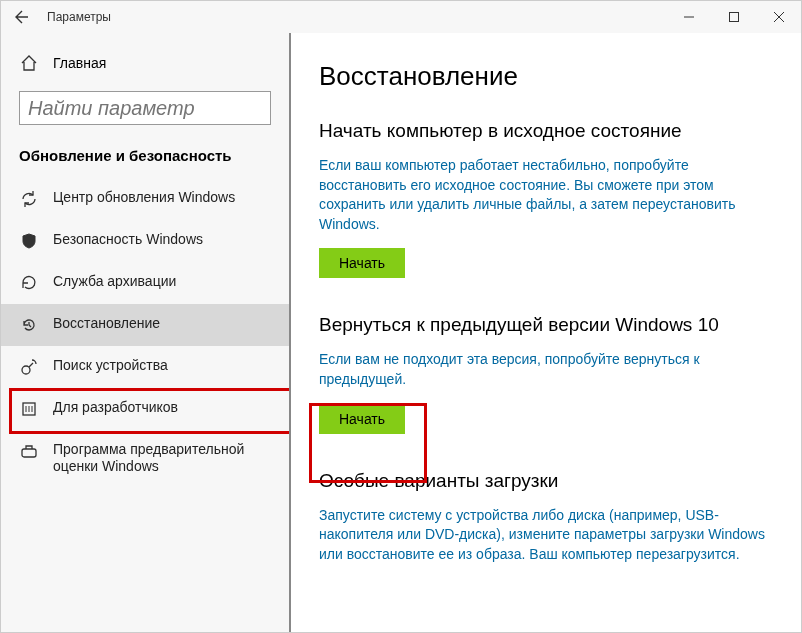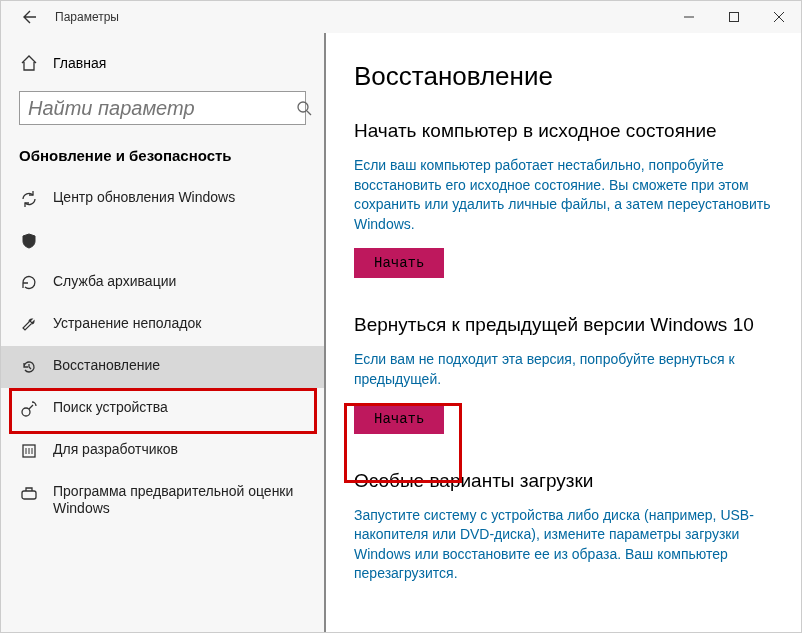--- a/index.html
+++ b/index.html
@@ -11,21 +11,20 @@
       width: 802px;
       height: 633px;
       overflow: hidden;
       border: 1px solid #ccc;
     }
     .titlebar {
       height: 32px;
       display: flex;
       align-items: center;
       background: #f7f7f7;
-      padding-left: 8px;
     }
     .back-btn {
       width: 42px;
       height: 32px;
       display: flex;
       align-items: center;
       justify-content: center;
       cursor: pointer;
     }
     .title-text {
@@ -43,21 +42,21 @@
       display: flex;
       align-items: center;
       justify-content: center;
       cursor: pointer;
     }
     .content {
       display: flex;
       height: calc(100% - 32px);
     }
     .sidebar {
-      width: 325px;
+      width: 290px;
       background: #f7f7f7;
       padding-top: 10px;
       border-right: 2px solid #888;
       overflow: hidden;
     }
     .home-row {
       display: flex;
       align-items: center;
       padding: 10px 18px;
       cursor: pointer;
@@ -128,26 +127,26 @@
       font-weight: 400;
       margin-bottom: 14px;
     }
     .section-desc {
       font-size: 14px;
       color: #0369a1;
       line-height: 1.4;
       margin-bottom: 14px;
     }
     .action-btn {
-      background: #be185d;
+      background: #84cc16;
       border: none;
       padding: 7px 20px;
       font-size: 14px;
       cursor: pointer;
-      font-family: Liberation Mono, monospace;
+      font-family: Liberation Sans, sans-serif;
     }
     .section-block { margin-bottom: 36px; }
     .sidebar { position: relative; }
     .hl-sidebar {
       position: absolute;
       border: 3px solid #d00000;
       left: 8px;
       width: 308px;
       height: 46px;
       top: 355px;
@@ -224,36 +223,29 @@
             </svg>
           </span>
         <span class="label">Центр обновления Windows</span>
       </li>
       <li class="nav-item">
         <span class="icon">
             <svg width="18" height="18" viewBox="0 0 18 18">
               <path d="M9 2 L15 4 V9 C15 13 12 15 9 16 C6 15 3 13 3 9 V4 Z" stroke="#333" fill="#333"></path>
             </svg>
           </span>
+        <span class="label">Безопасность Windows</span>
       </li>
       <li class="nav-item">
         <span class="icon">
             <svg width="18" height="18" viewBox="0 0 18 18">
               <path d="M3 9 a6 6 0 1 1 2 4 M3 9 L3 14 M3 9 L8 9" stroke="#333" fill="none" stroke-width="1.3"></path>
             </svg>
           </span>
         <span class="label">Служба архивации</span>
-      </li>
-      <li class="nav-item">
-        <span class="icon">
-            <svg width="18" height="18" viewBox="0 0 18 18">
-              <path d="M12 3 a3 3 0 0 0-3 3 l-6 6 2 2 6-6 a3 3 0 0 0 3-3 l-2 2-2-2z" stroke="#333" fill="none" stroke-width="1.2"></path>
-            </svg>
-          </span>
-        <span class="label">Устранение неполадок</span>
       </li>
       <li class="nav-item selected">
         <span class="icon">
             <svg width="18" height="18" viewBox="0 0 18 18">
               <path d="M4 9a5 5 0 1 1 1 3 M4 5 V9 H8 M9 6 V9 L11 11" stroke="#333" fill="none" stroke-width="1.3"></path>
             </svg>
           </span>
         <span class="label">Восстановление</span>
       </li>
       <li class="nav-item">

